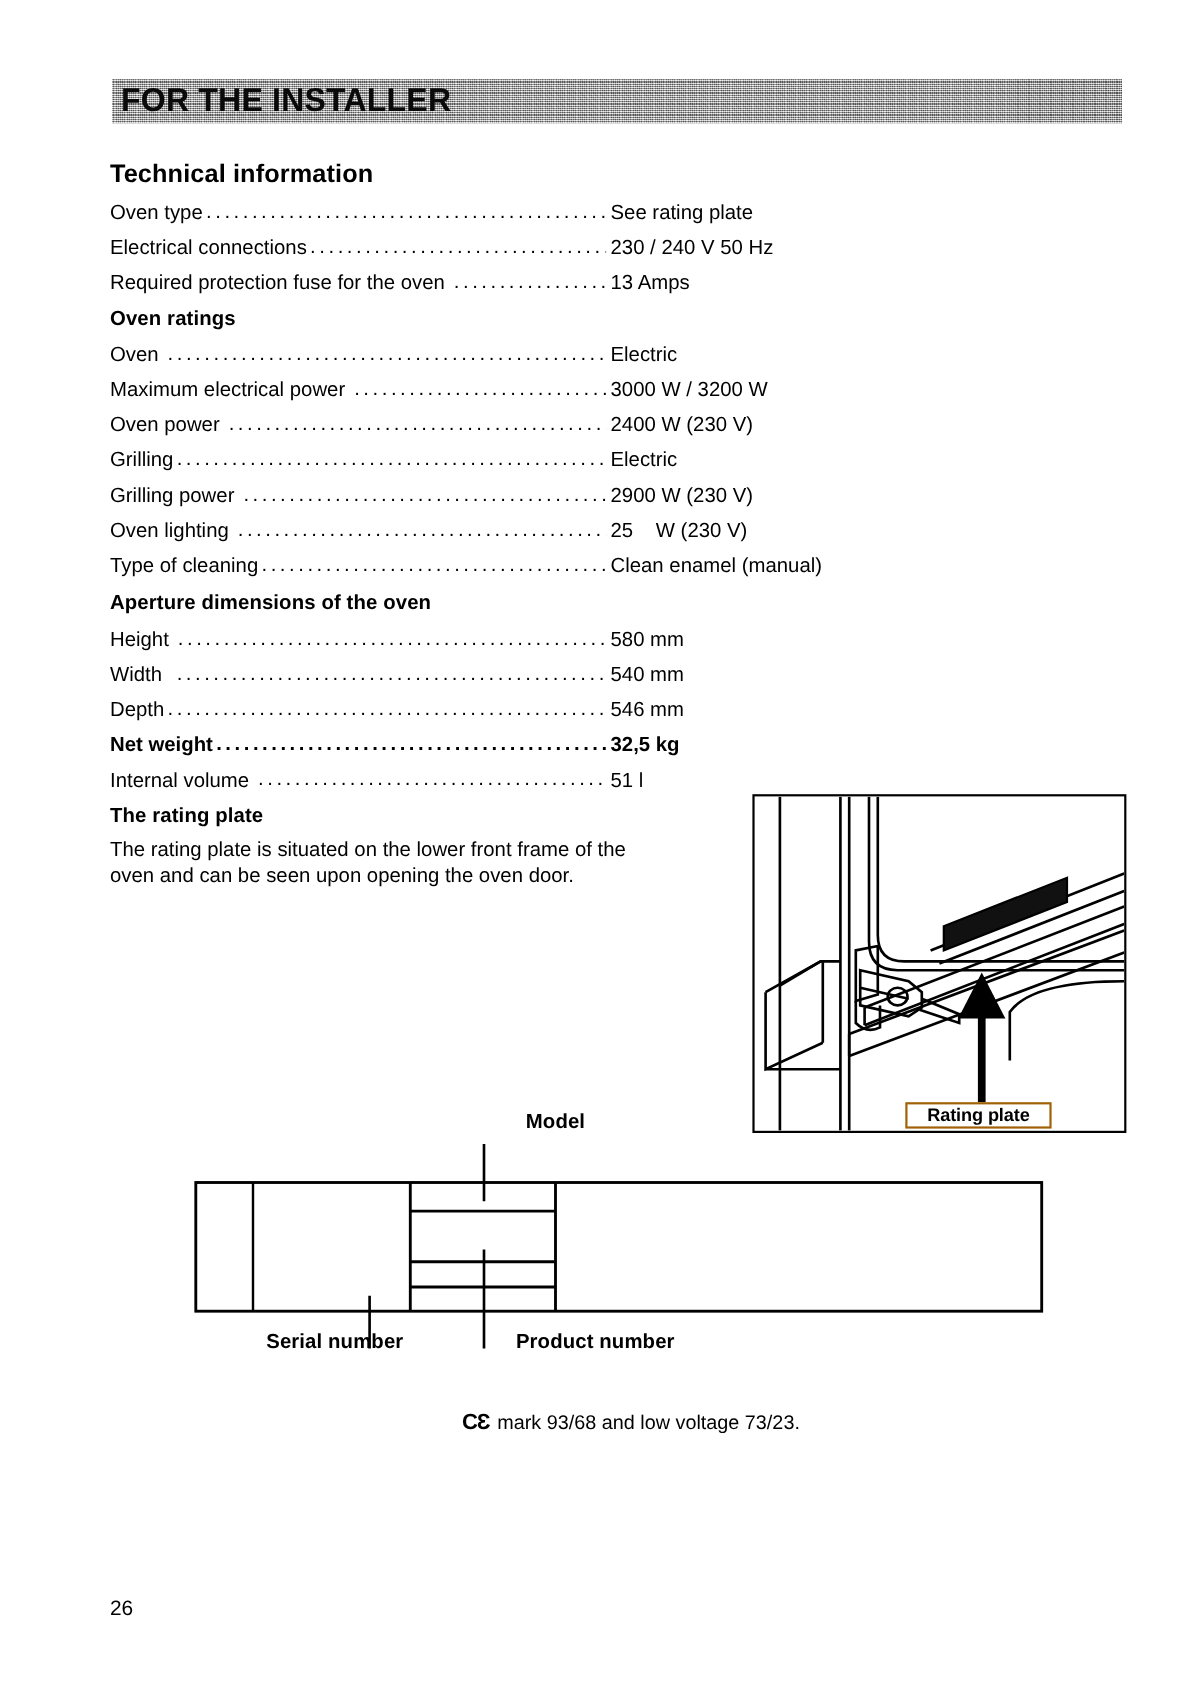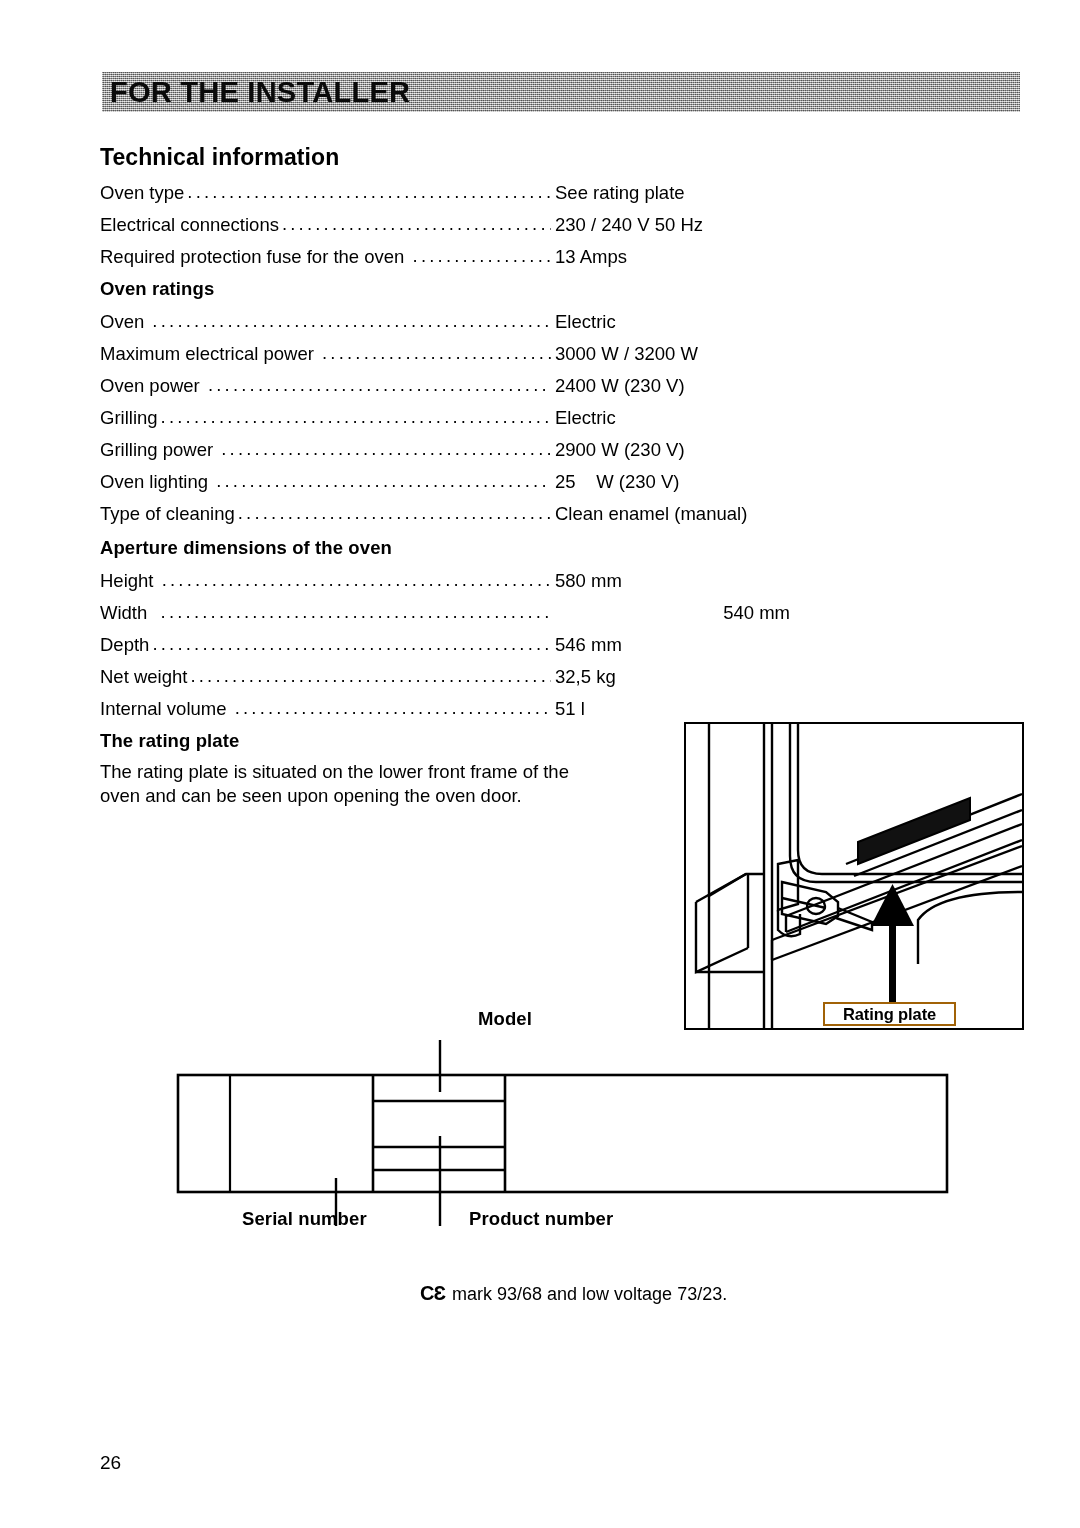--- a/index.html
+++ b/index.html
@@ -231,31 +231,31 @@
     <span class="val">Clean enamel (manual)</span>
   </div>
 
   <div class="h3" style="top:537px;">Aperture dimensions of the oven</div>
 
   <div class="spec" style="top:570px;">
     <span class="lbl">Height </span>
     <span class="dots">..................................................</span>
     <span class="val">580 mm</span>
   </div>
-  <div class="spec" style="top:602px;text-align:right;">
+  <div class="spec" style="top:602px;">
     <span class="lbl">Width  </span>
     <span class="dots">..................................................</span>
     <span class="val">540 mm</span>
   </div>
   <div class="spec" style="top:634px;">
     <span class="lbl">Depth</span>
     <span class="dots">..................................................</span>
     <span class="val">546 mm</span>
   </div>
-  <div class="spec" style="top:666px;">
+  <div class="spec" style="top:666px;font-weight:bold;">
     <span class="lbl">Net weight</span>
     <span class="dots">..................................................</span>
     <span class="val">32,5 kg</span>
   </div>
   <div class="spec" style="top:698px;">
     <span class="lbl">Internal volume </span>
     <span class="dots">..................................................</span>
     <span class="val">51 l</span>
   </div>
 

